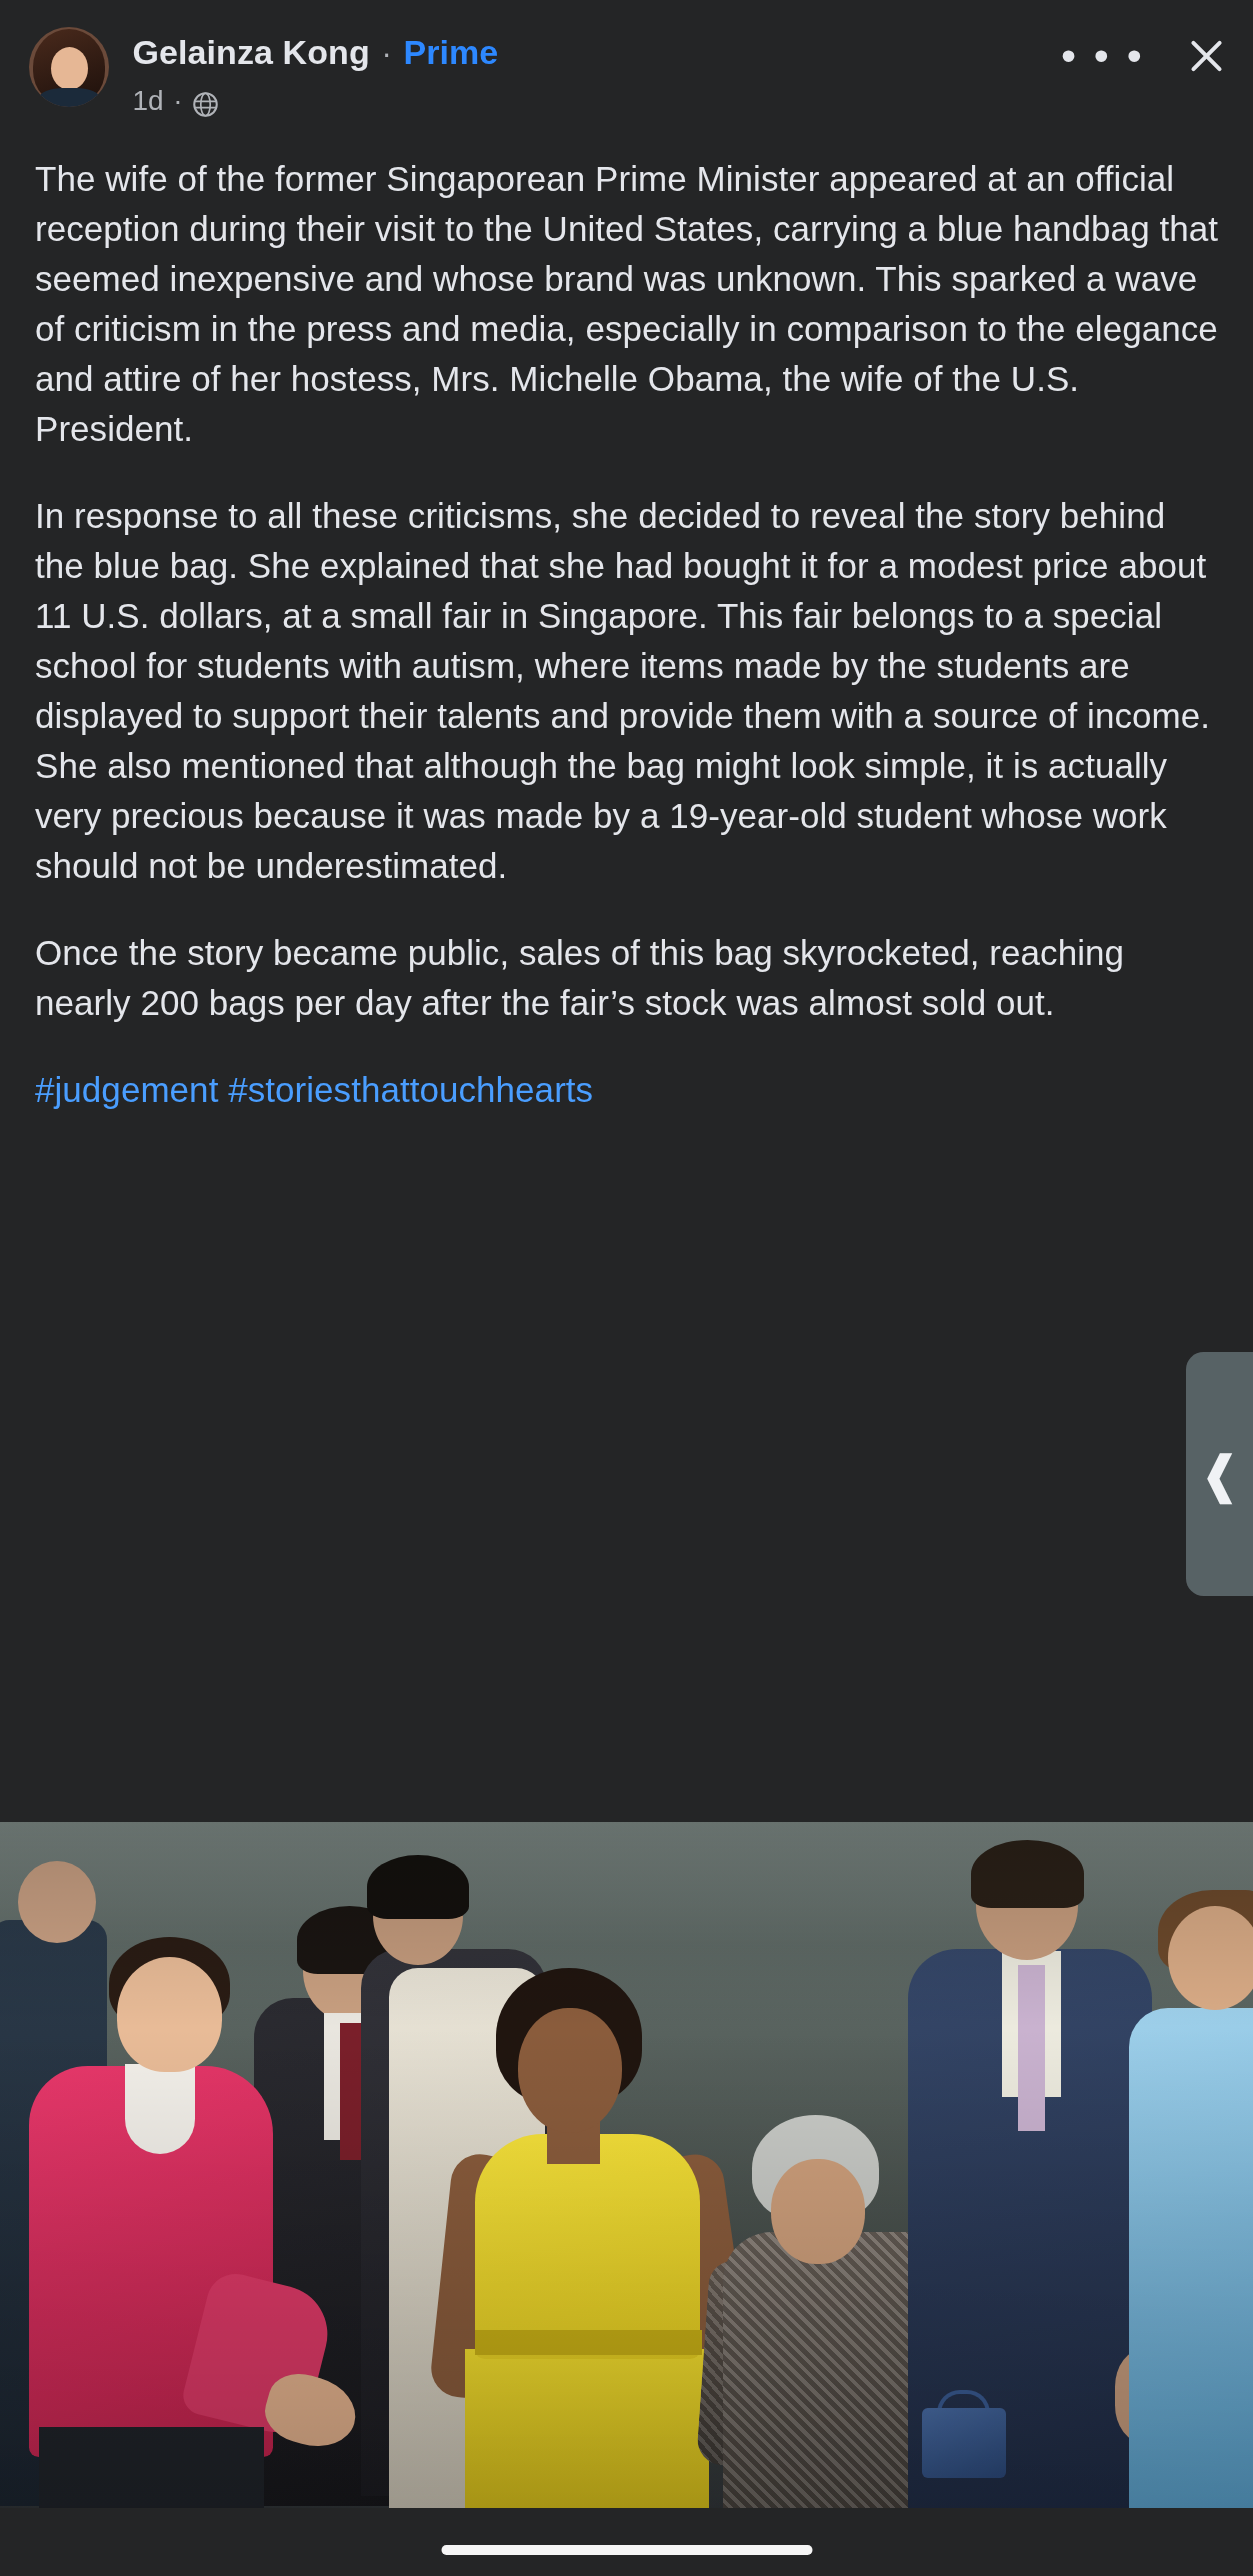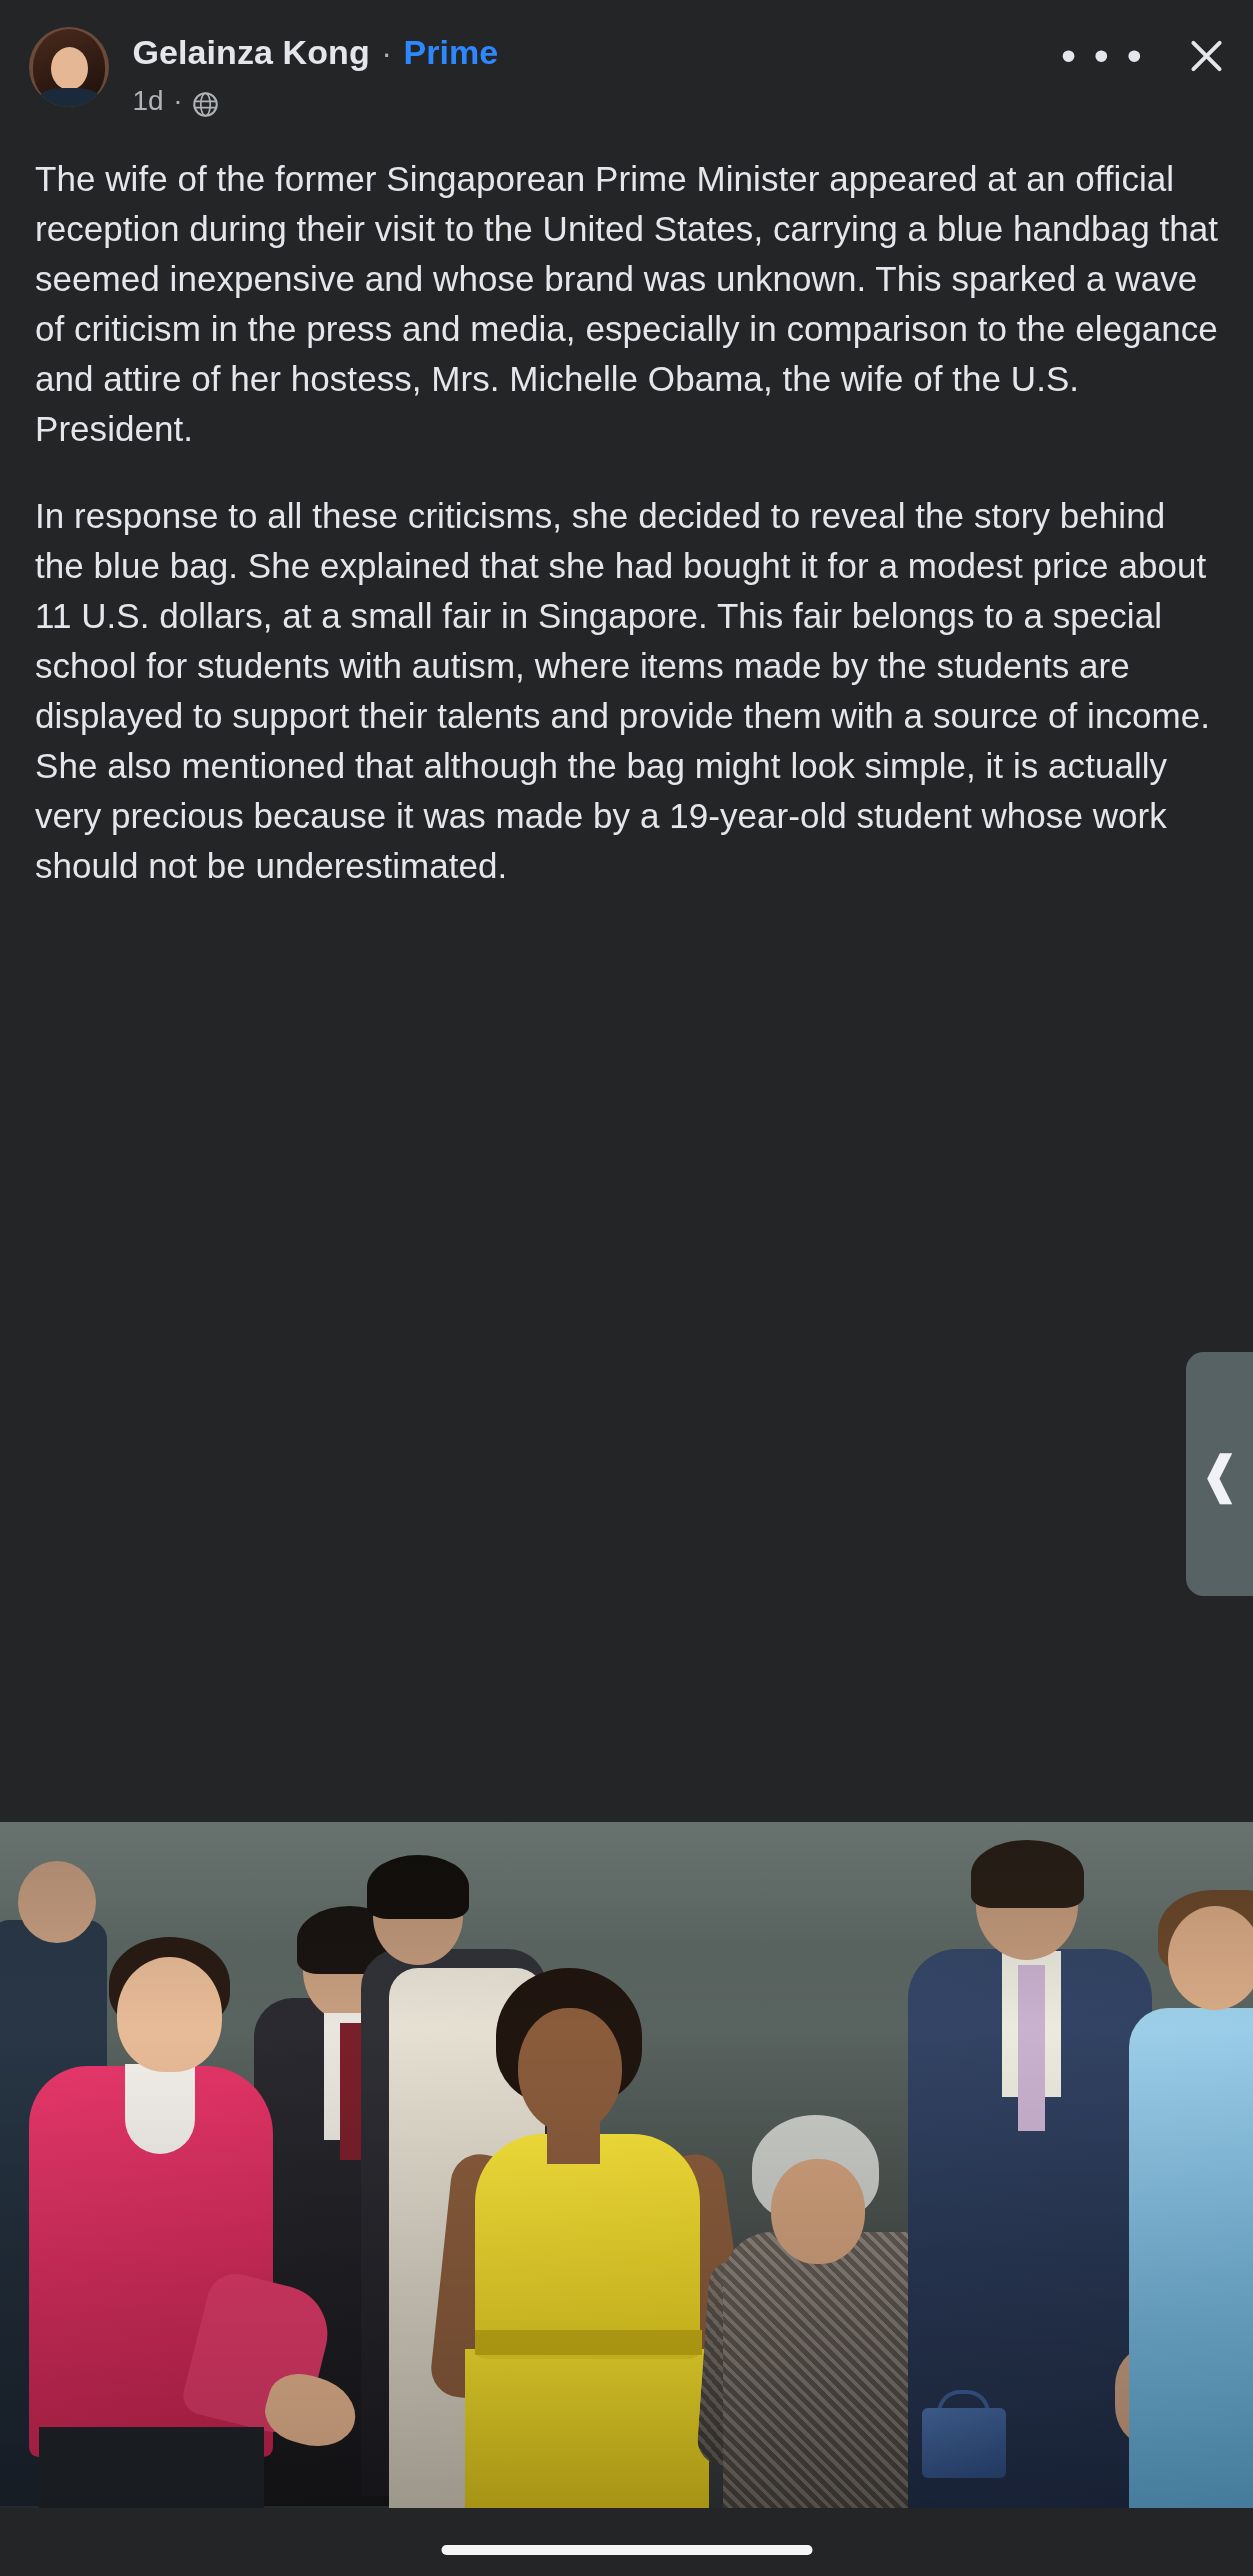--- a/index.html
+++ b/index.html
@@ -483,20 +483,22 @@
 
     <div class="hdr-actions">
       <div class="more-dots">• • •</div>
       <div class="close-x"></div>
     </div>
   </div>
 
   <div class="post-body">
     <p>The wife of the former Singaporean Prime Minister appeared at an official reception during their visit to the United States, carrying a blue handbag that seemed inexpensive and whose brand was unknown. This sparked a wave of criticism in the press and media, especially in comparison to the elegance and attire of her hostess, Mrs. Michelle Obama, the wife of the U.S. President.</p>
     <p>In response to all these criticisms, she decided to reveal the story behind the blue bag. She explained that she had bought it for a modest price about 11 U.S. dollars, at a small fair in Singapore. This fair belongs to a special school for students with autism, where items made by the students are displayed to support their talents and provide them with a source of income. She also mentioned that although the bag might look simple, it is actually very precious because it was made by a 19-year-old student whose work should not be underestimated.</p>
+    <p>Once the story became public, sales of this bag skyrocketed, reaching nearly 200 bags per day after the fair’s stock was almost sold out.</p>
+    <p class="hashtags">#judgement #storiesthattouchhearts</p>
   </div>
 
   <div class="side-pill">
     <span class="chev">❰</span>
   </div>
 
   <div class="photo">
     <div class="bg"></div>
 
     <div class="p soldier-body"></div>

